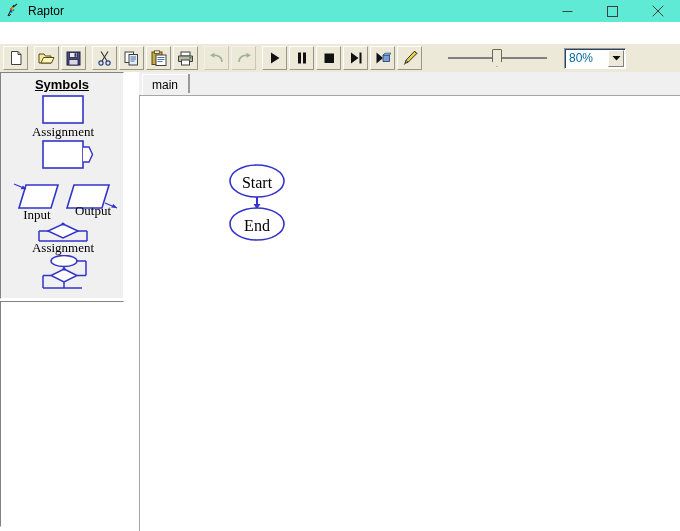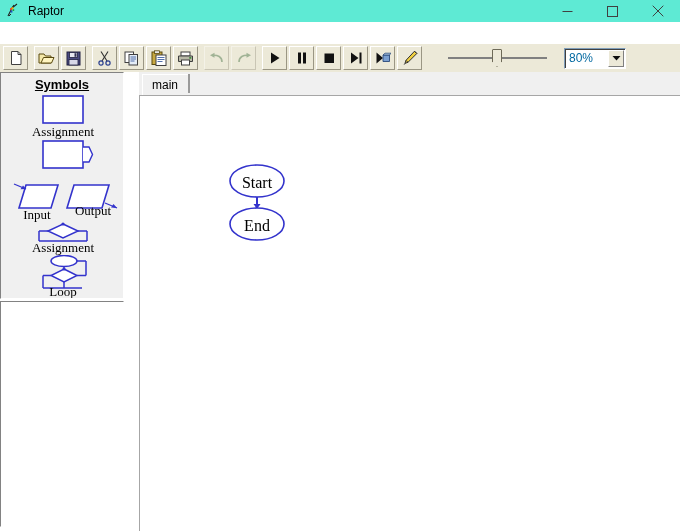--- a/index.html
+++ b/index.html
@@ -481,21 +481,20 @@
         <circle cx="26" cy="14" r="1.6" fill="#3333cc"></circle>
         <line x1="39" y1="20.5" x2="48" y2="20.5" stroke="#3333cc" stroke-width="1.5"></line>
         <line x1="48" y1="20.5" x2="48" y2="6" stroke="#3333cc" stroke-width="1.5"></line>
         <line x1="48" y1="6" x2="39" y2="6" stroke="#3333cc" stroke-width="1.5"></line>
         <line x1="13" y1="20.5" x2="5" y2="20.5" stroke="#3333cc" stroke-width="1.5"></line>
         <line x1="5" y1="20.5" x2="5" y2="33" stroke="#3333cc" stroke-width="1.5"></line>
         <line x1="5" y1="33" x2="44" y2="33" stroke="#3333cc" stroke-width="1.5"></line>
         <line x1="26" y1="27" x2="26" y2="33" stroke="#3333cc" stroke-width="1.5"></line>
       </svg>
     </div>
-    <div class="sym-label" style="left:0; top:211px; width:124px;">Loop</div>
   </div>
 
   <div class="watch-panel"></div>
 
   <div class="workarea">
 
     <div class="tabstrip">
       <div class="tab">main</div>
       <div class="tab-divider"></div>
     </div>

